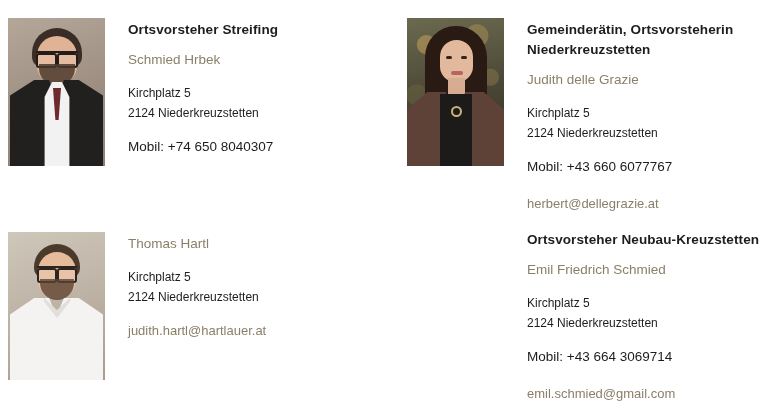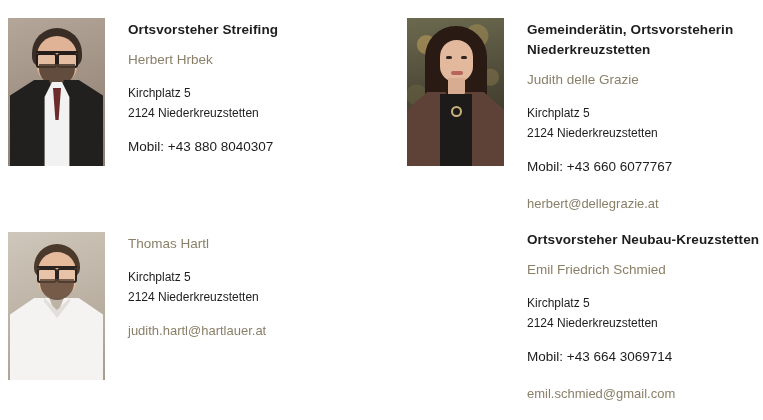--- a/index.html
+++ b/index.html
@@ -141,24 +141,24 @@
           <div class="face"></div>
           <div class="glass"></div>
         <div class="beard"></div>
           <div class="jacket"></div>
           <div class="shirt"></div>
           <div class="tie"></div>
       </div>
     </div>
     <div class="info">
       <p class="role">Ortsvorsteher Streifing</p>
-      <p class="name">Herbert Hrbek</p>
-      <p class="addr">Kirchplatz 5
-2124 Niederkreuzstetten</p>
-      <p class="mobile">Mobil: +43 880 8040307</p>
+      <p class="name">Schmied Hrbek</p>
+      <p class="addr">Kirchplatz 5
+2124 Niederkreuzstetten</p>
+      <p class="mobile">Mobil: +74 650 8040307</p>
     </div>
   </div>
 
   <div class="card card-1">
     <div class="photo">
       <div class="portrait p1">
         <div class="bokeh"></div>
           <div class="hair"></div>
           <div class="face"></div>
         <div class="eye1"></div>

